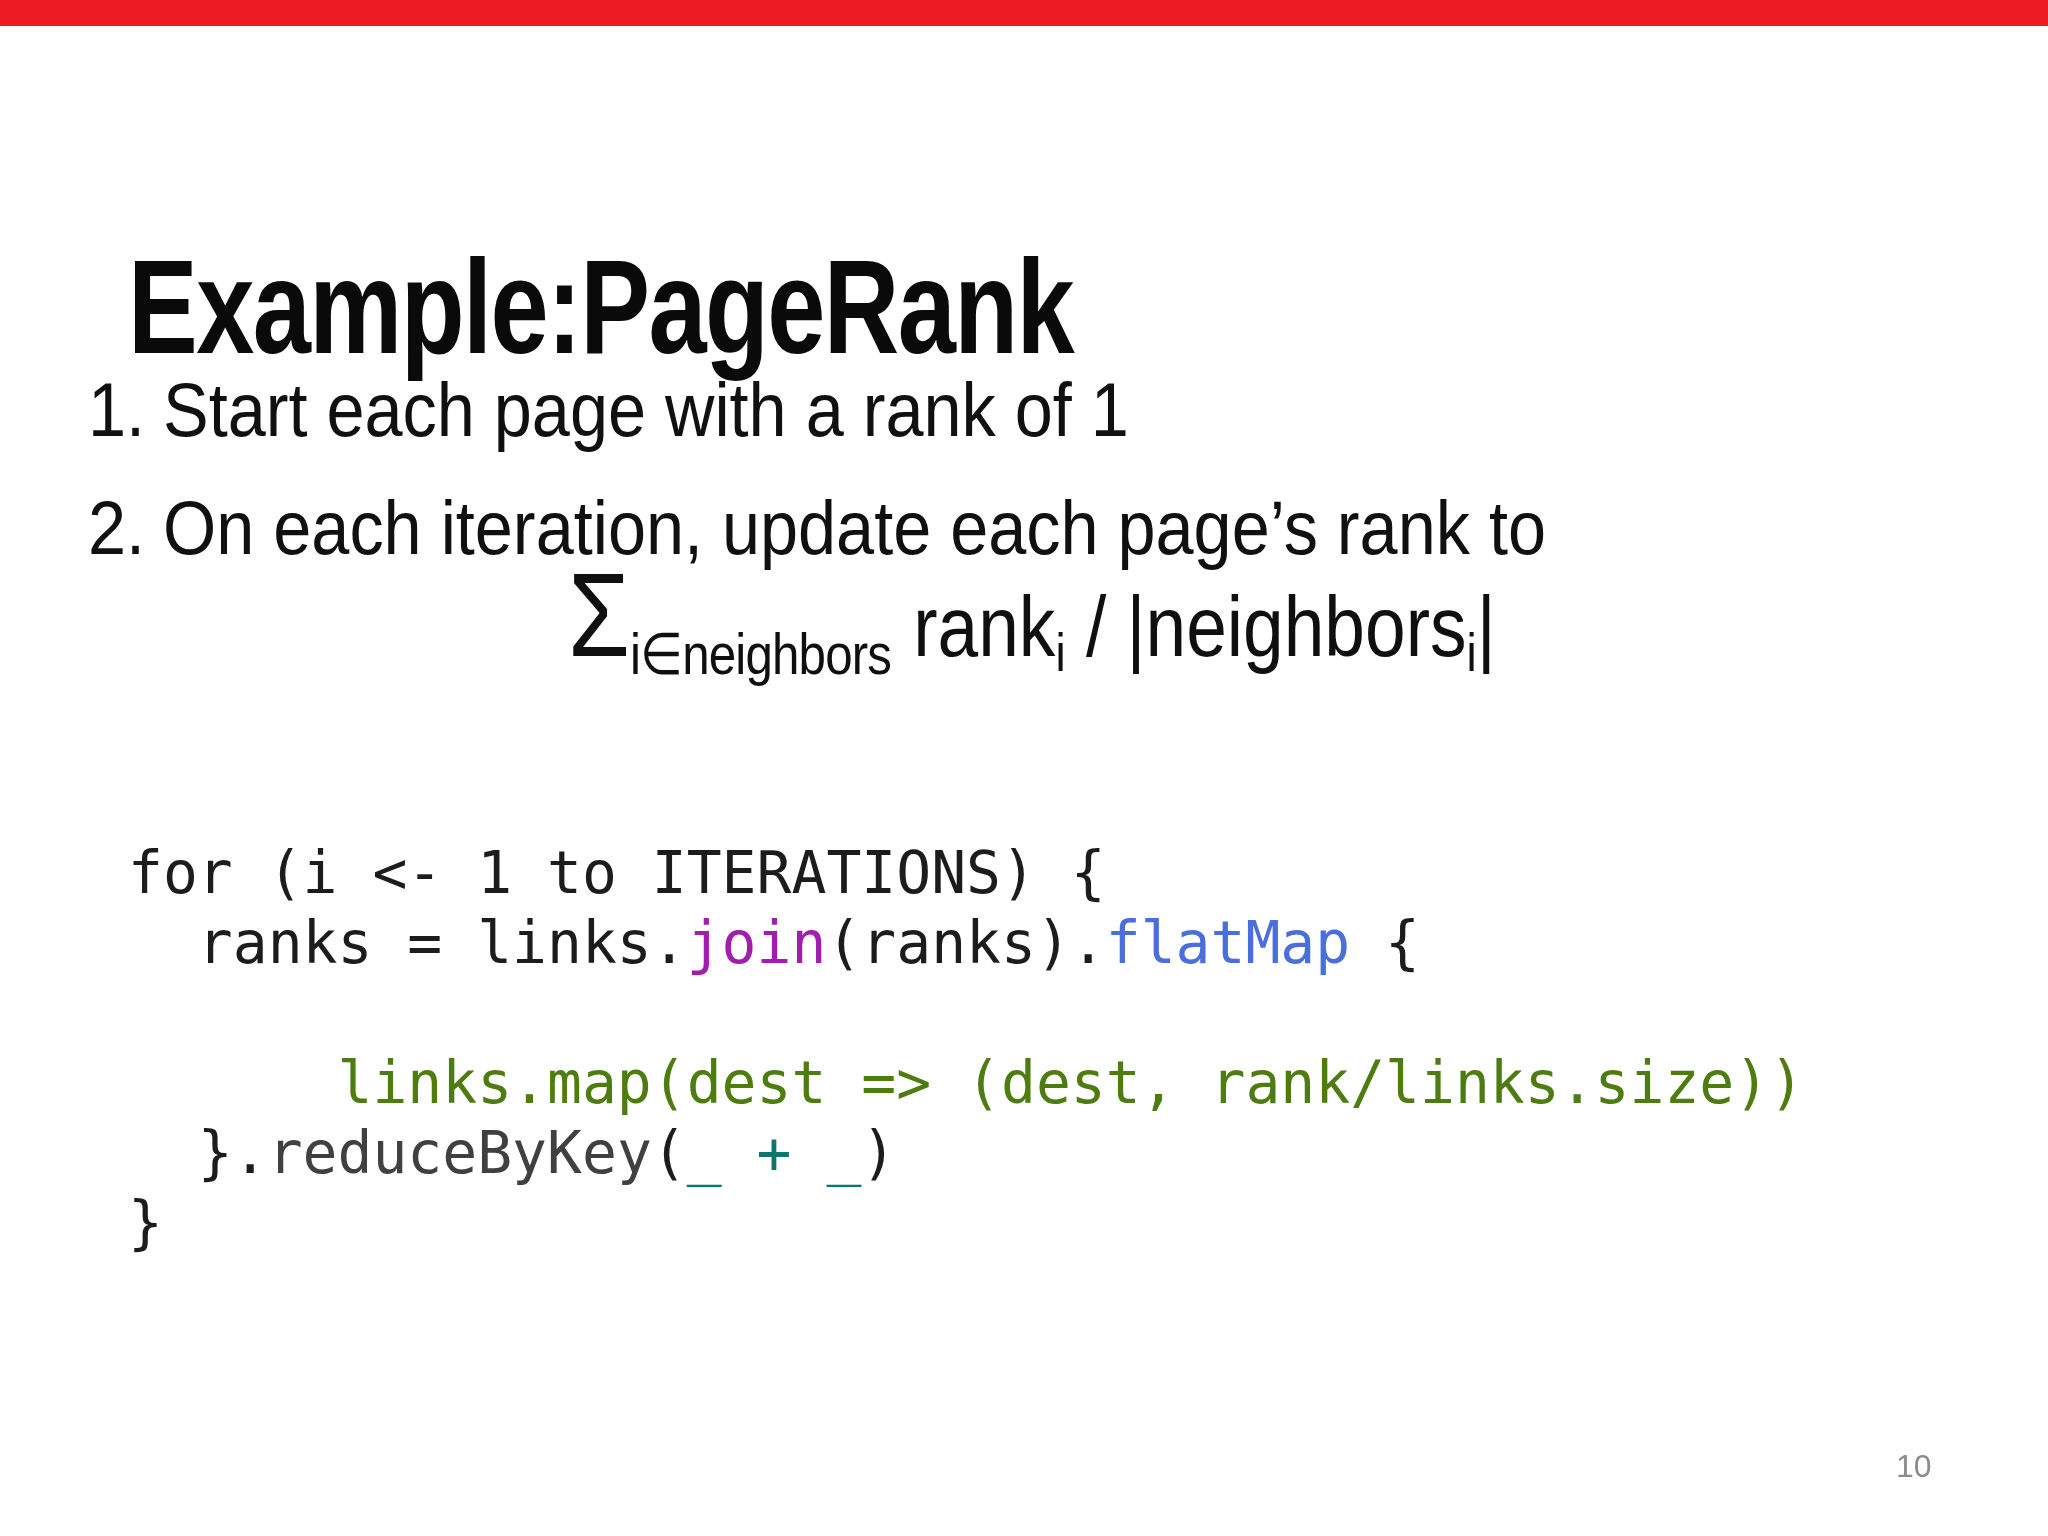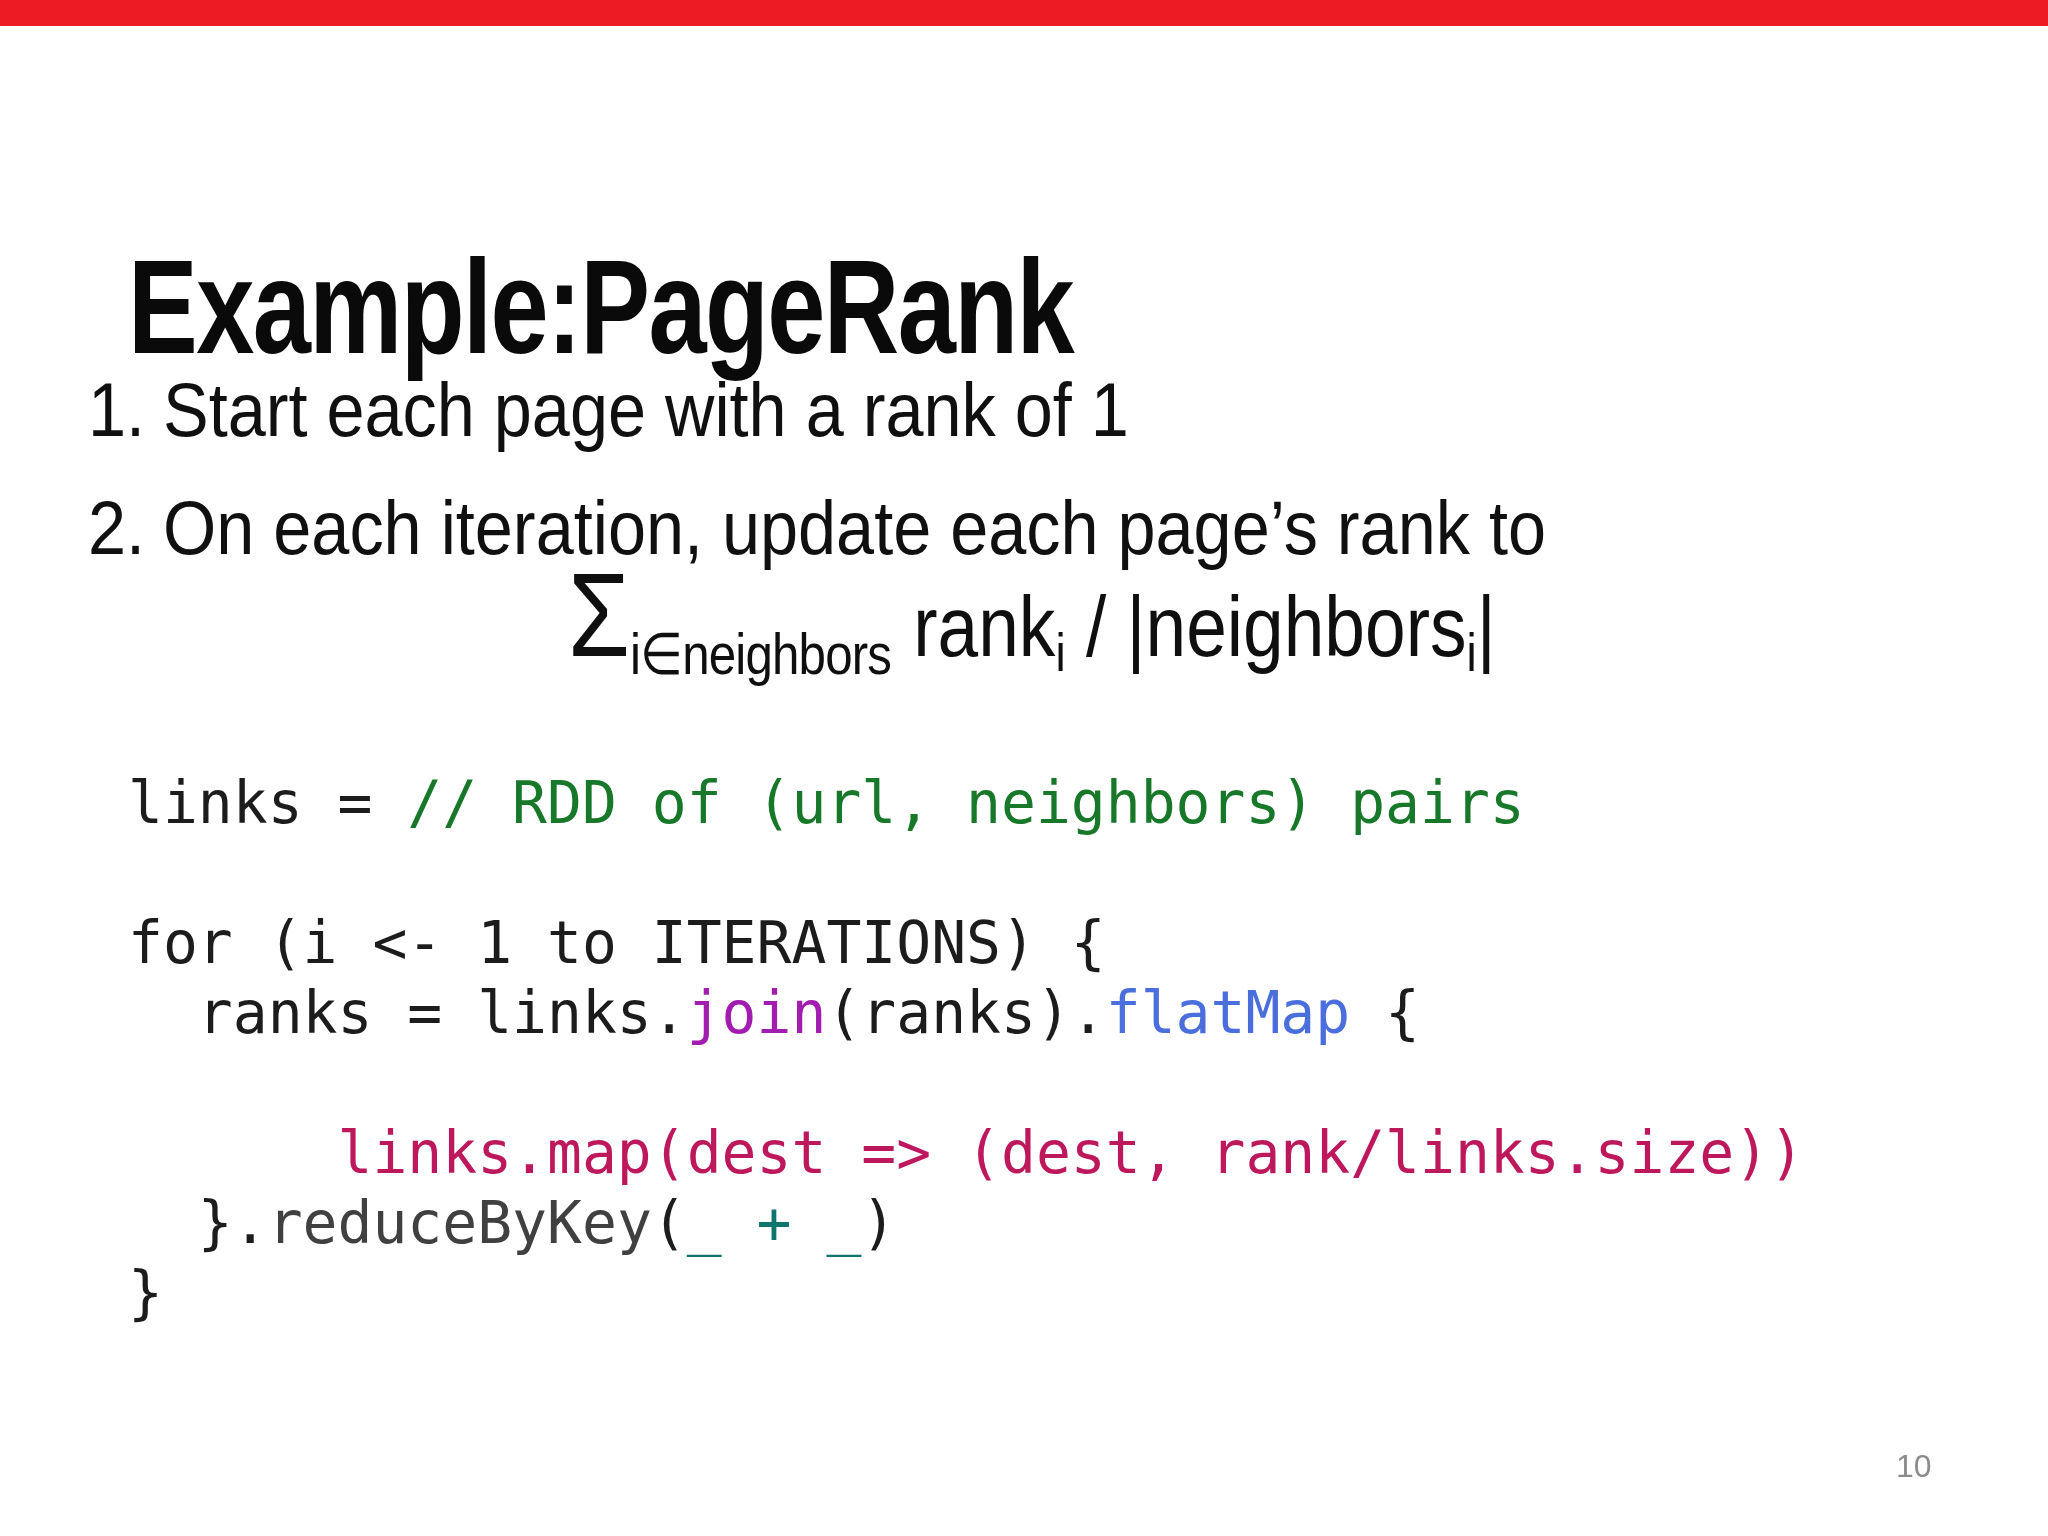--- a/index.html
+++ b/index.html
@@ -104,23 +104,22 @@
 
 <div class="step step-2">
   <span class="step-label">2.</span><span>On each iteration, update each page’s rank to</span>
 </div>
 
 <div class="formula">
   <span class="f-sigma">Σ</span><span class="f-sub">i∈neighbors</span><span class="f-main f-main-first">rank</span><span class="f-sub2">i</span><span class="f-main"> / |neighbors</span><span class="f-sub2">i</span><span class="f-main">|</span>
 </div>
 
 <div class="code" id="code-block">
-    <div class="code-line"><span style="color: rgb(28, 28, 28);">links = </span><span style="color: rgb(23, 120, 42);">// RDD of (url, neighbors) pairs</span></div>
     <div class="code-line"> </div>
     <div class="code-line"><span style="color: rgb(28, 28, 28);">for (i &lt;- 1 to ITERATIONS) {</span></div>
     <div class="code-line"><span style="color: rgb(28, 28, 28);">  ranks = links.</span><span style="color: #a21caf;">join</span><span style="color: rgb(28, 28, 28); margin-top: 38px;">(ranks).</span><span style="color: rgb(74, 110, 219);">flatMap</span><span style="color: rgb(28, 28, 28);"> {</span></div>
     <div class="code-line"><span style="color: rgb(28, 28, 28);">    </span></div>
-    <div class="code-line"><span style="color: rgb(28, 28, 28);">      </span><span style="color: #be185d;">links.map(dest =&gt; (dest, rank/links.size))</span></div>
+    <div class="code-line"><span style="color: rgb(28, 28, 28);">      </span><span style="color: #4d7c0f;">links.map(dest =&gt; (dest, rank/links.size))</span></div>
     <div class="code-line"><span style="color: rgb(28, 28, 28);">  }.</span><span style="color: #404040; margin-top: 20px;">reduceByKey</span><span style="color: rgb(28, 28, 28);">(</span><span style="color: #0f766e;">_ + _</span><span style="color: rgb(28, 28, 28);">)</span></div>
     <div class="code-line"><span style="color: rgb(28, 28, 28);">}</span></div>
   </div>
 
 <div class="page-num">10</div>
 
 </body></html>

